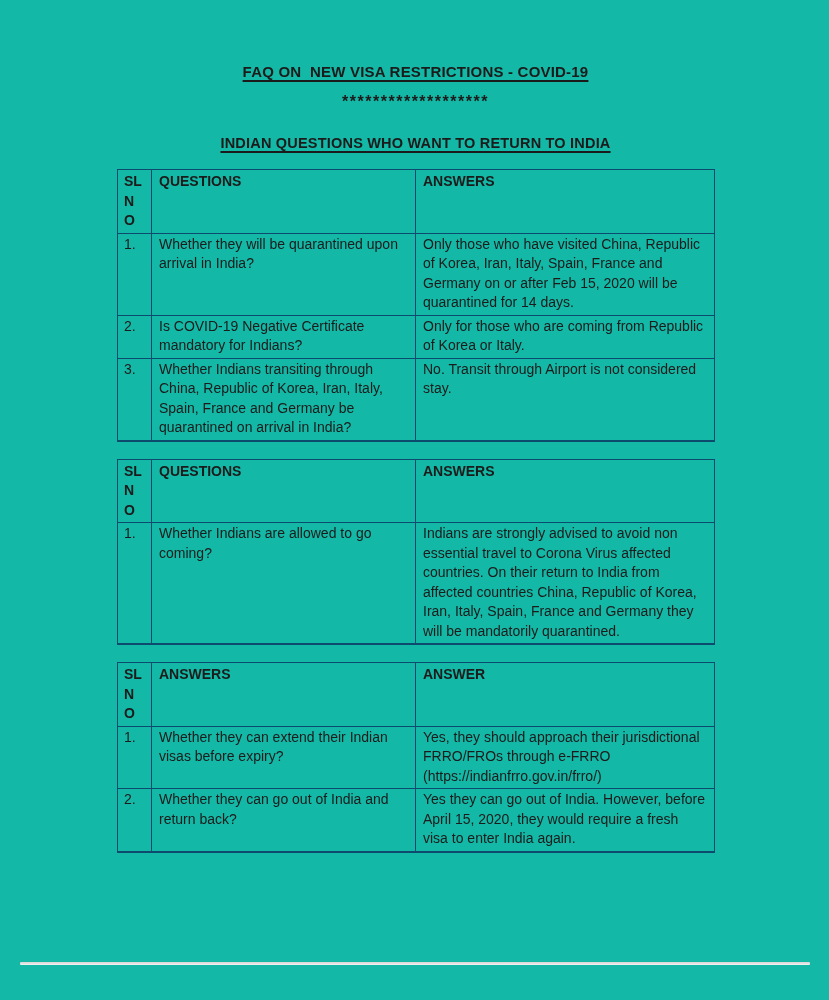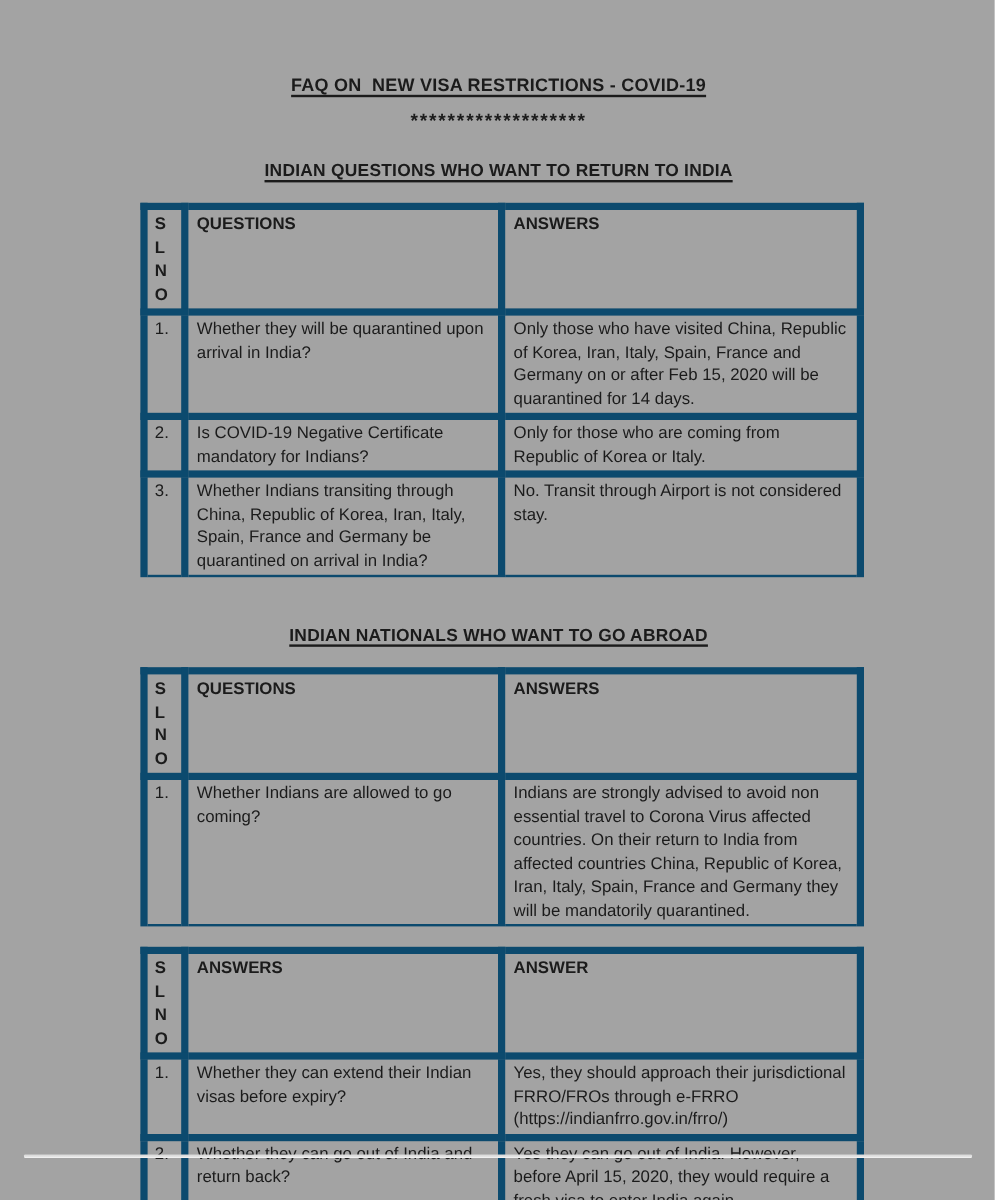--- a/index.html
+++ b/index.html
@@ -6,21 +6,21 @@
     margin: 0;
     padding: 0;
     background: #ffffff;
     font-family: "Liberation Sans", sans-serif;
     color: #1b1b1b;
   }
   .canvas {
     position: relative;
     width: 829px;
     height: 1000px;
-    background: #a3a3a3;
+    background: #14b8a6;
     overflow: hidden;
   }
   .doc {
     position: absolute;
     left: 117px;
     top: 0;
     width: 597px;
   }
   .title {
     margin-top: 63px;
@@ -55,21 +55,21 @@
   .sh1 { margin-top: 25px; }
   .sh2 { margin-top: 41px; }
   .sh3 { margin-top: 37px; }
   table.faq {
     margin-top: 17px;
     border-collapse: collapse;
     width: 597px;
     table-layout: fixed;
   }
   table.faq th, table.faq td {
-    border: 6px solid #0c4a6e;
+    border: 1px solid #0c4a6e;
     vertical-align: top;
     font-size: 14px;
     line-height: 19.5px;
     padding: 1px 8px 2px 7px;
     word-wrap: break-word;
   }
   table.faq tr:last-child th,
   table.faq tr:last-child td { border-bottom-width: 2px; }
   table.faq th {
     font-weight: bold;
@@ -126,21 +126,20 @@
         <td>Only for those who are coming from Republic of Korea or Italy.</td>
       </tr>
       <tr>
         <td class="slno">3.</td>
         <td>Whether Indians transiting through China, Republic of Korea, Iran, Italy, Spain, France and Germany be quarantined on arrival in India?</td>
         <td>No. Transit through Airport is not considered stay.</td>
       </tr>
     </tbody>
       </table>
 
-    <div class="section-heading sh2">INDIAN NATIONALS WHO WANT TO GO ABROAD</div>
     <table class="faq">
       <colgroup>
           <col style="width:34px">
           <col style="width:264px">
           <col style="width:299px">
         </colgroup>
       <tbody>
           <tr>
         <th class="slno">SL NO</th>
         <th>QUESTIONS</th>

